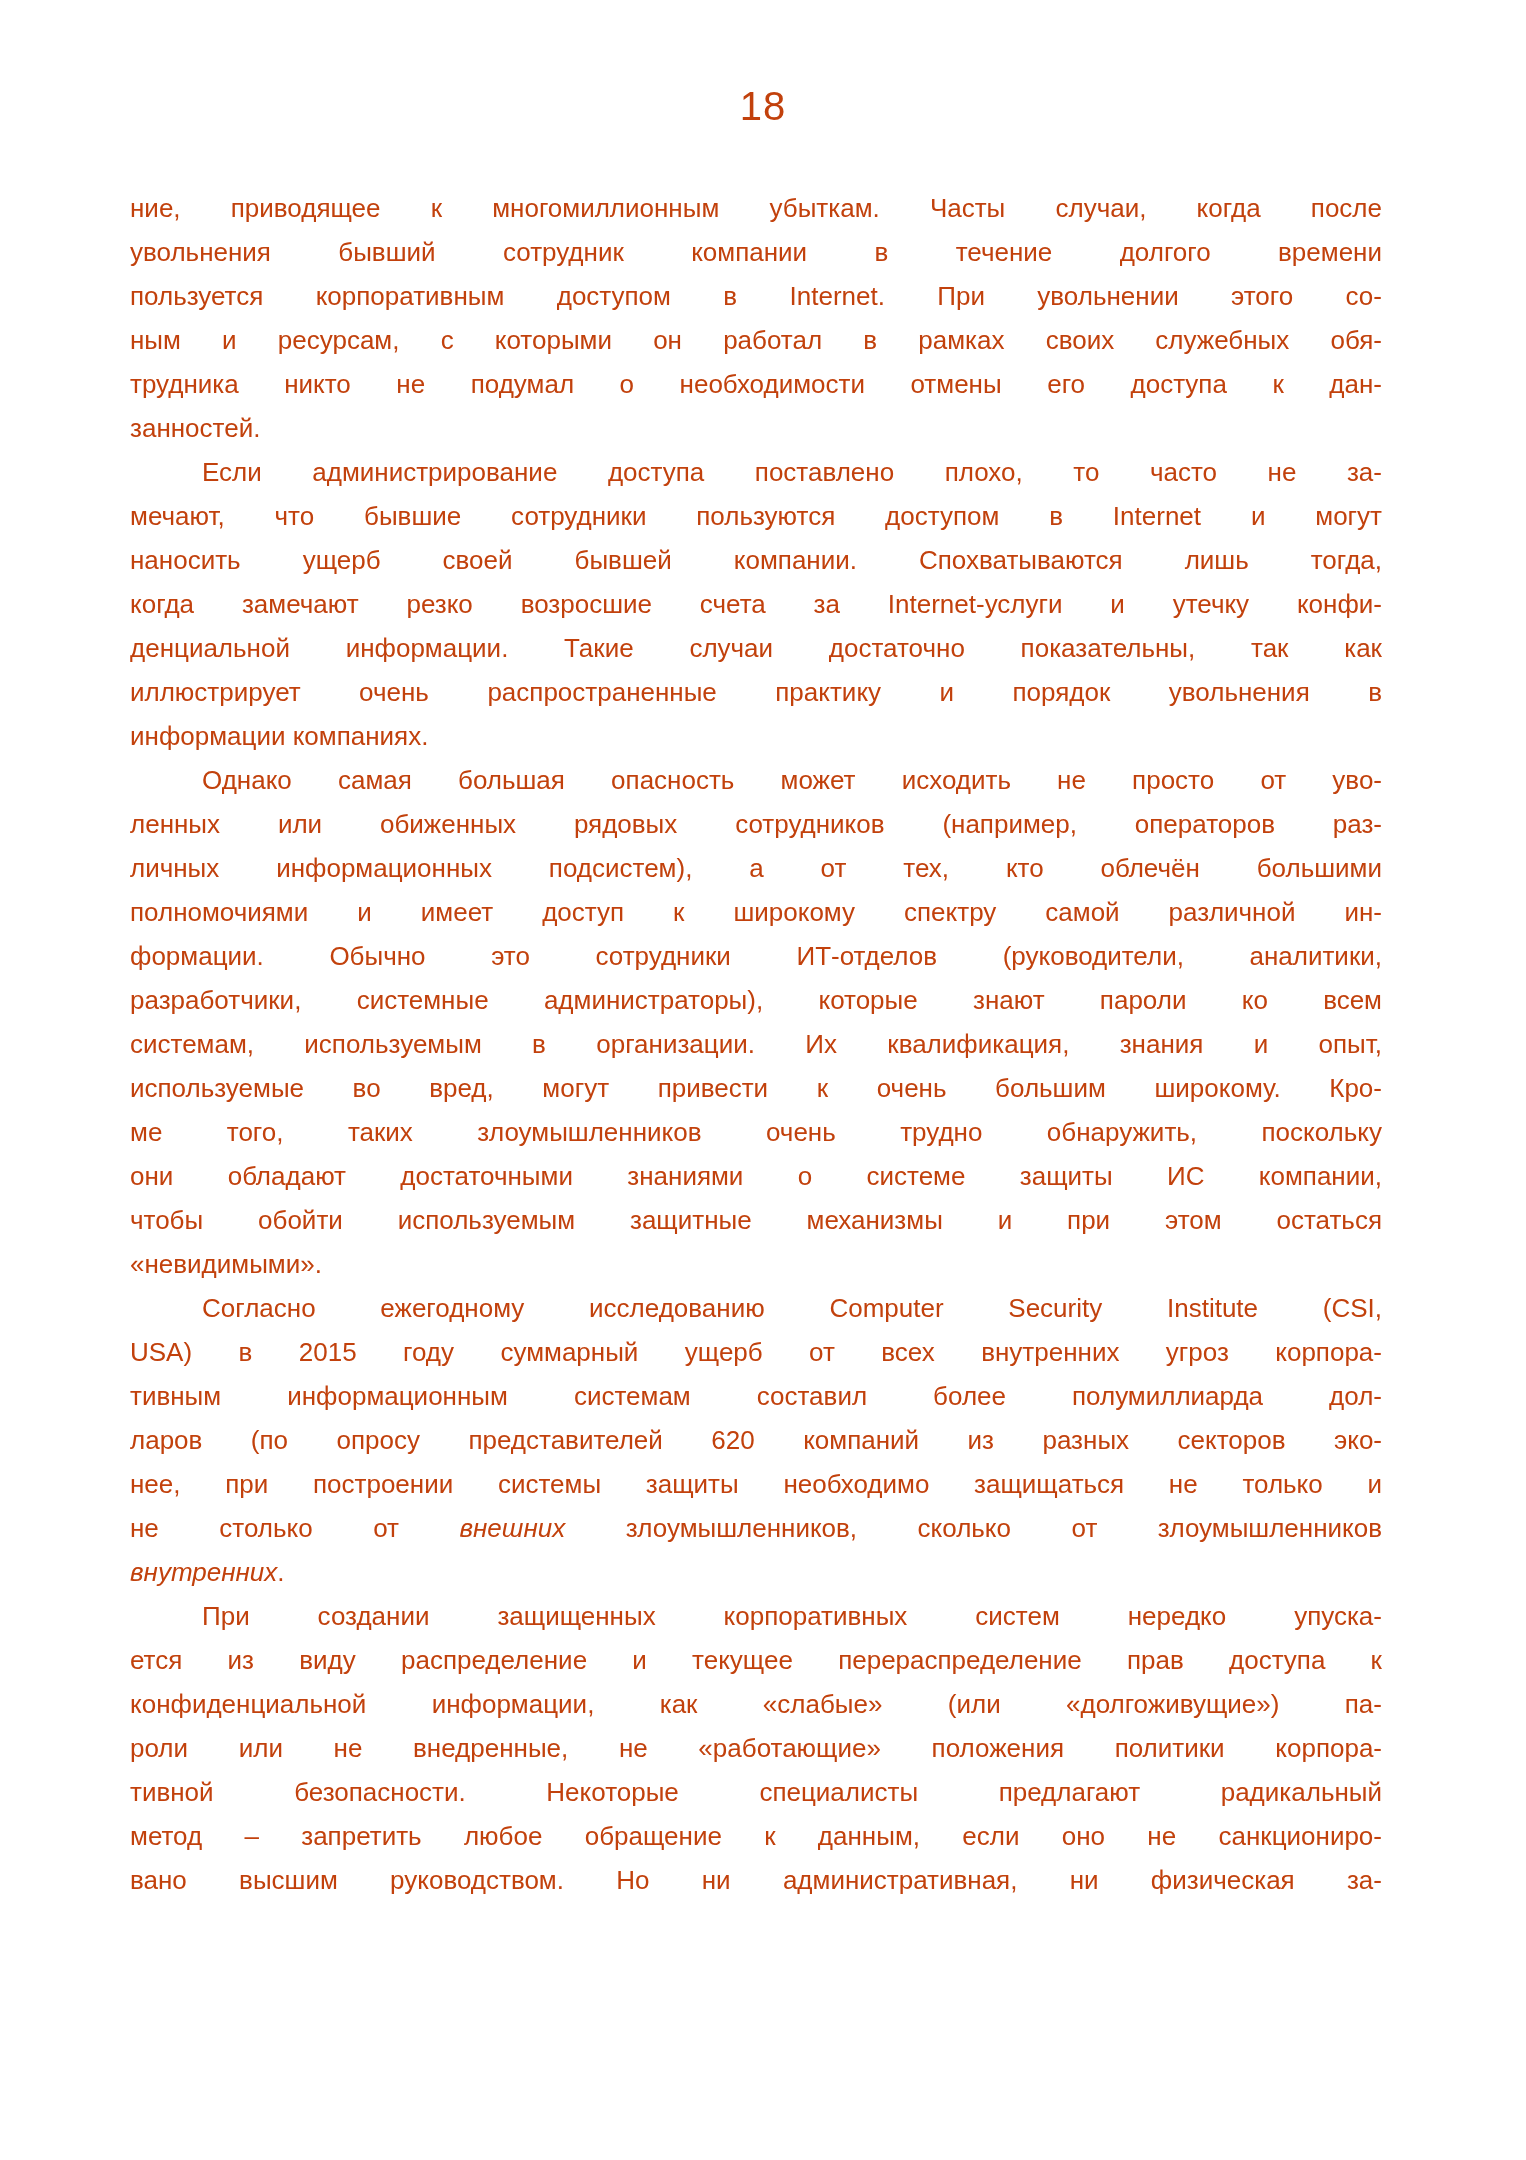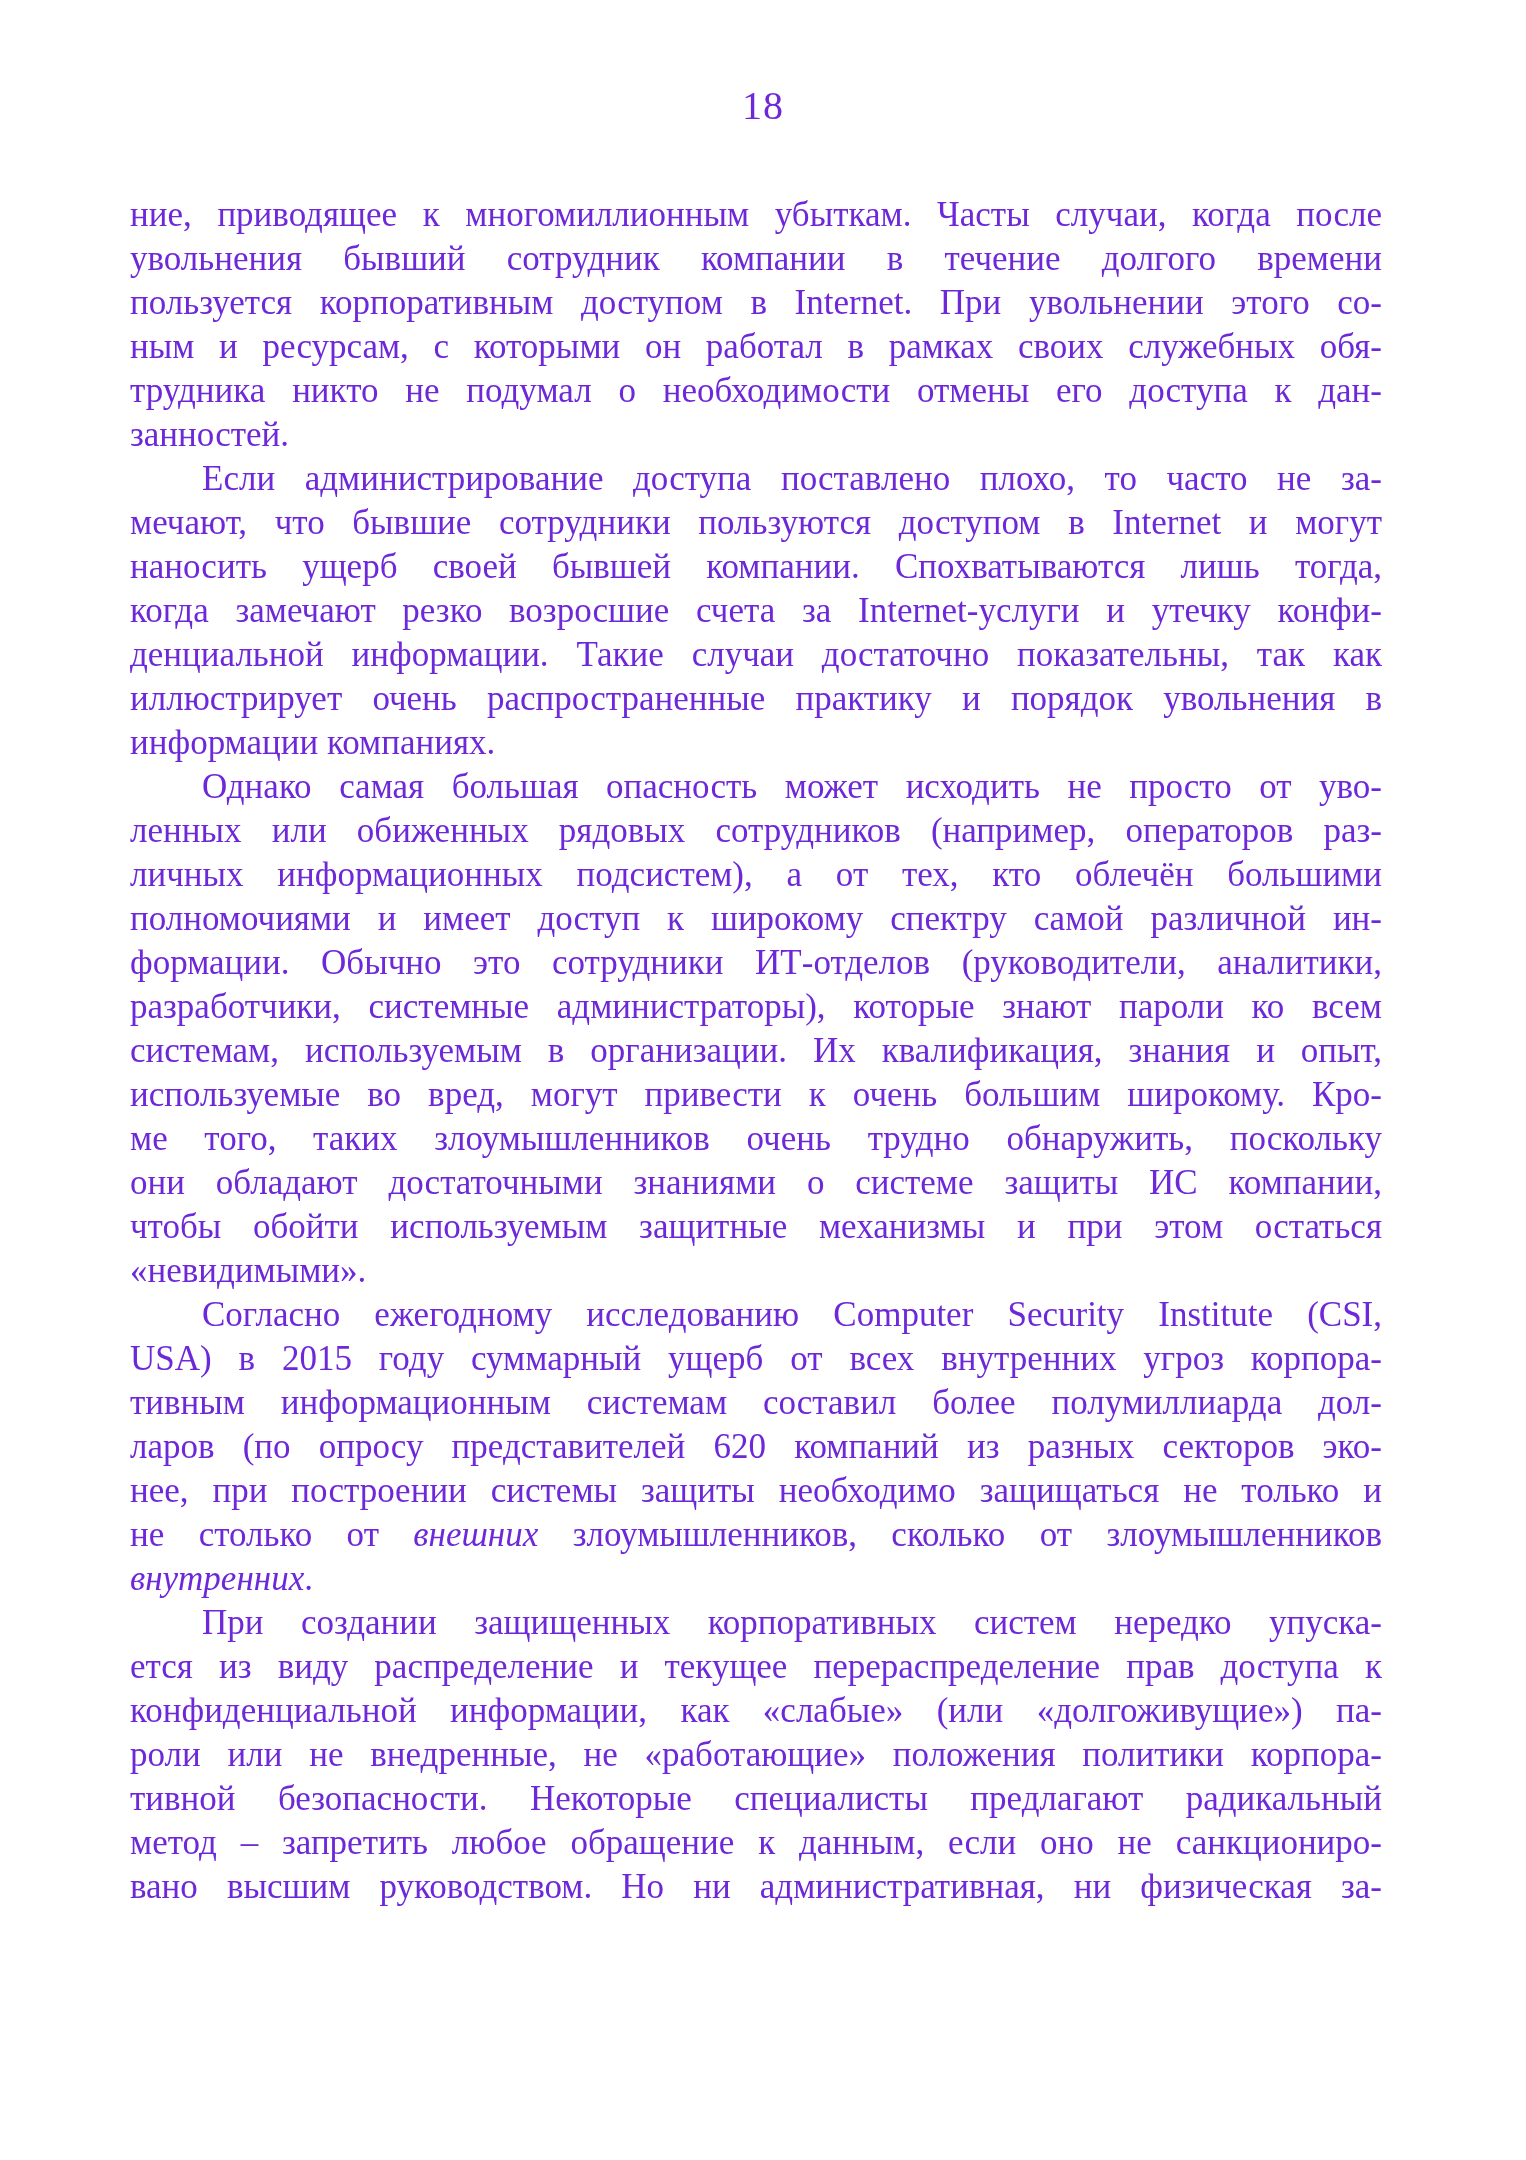--- a/index.html
+++ b/index.html
@@ -6,41 +6,40 @@
     margin: 0;
     padding: 0;
     background: #ffffff;
   }
   .page {
     position: relative;
     width: 1526px;
     height: 2160px;
     background: #ffffff;
     overflow: hidden;
-    font-family: Liberation Serif, serif;
-    color: #6d28d9;
+    font-family: Liberation Sans, sans-serif;
+    color: #c2410c;
   }
   .page-number {
     position: absolute;
     top: 84px;
     left: 0;
     width: 100%;
     text-align: center;
     font-size: 40px;
     line-height: 44px;
     letter-spacing: 1px;
   }
   .text-block {
     position: absolute;
     top: 186px;
     left: 130px;
     width: 1252px;
-    font-size: 35px;
+    font-size: 26px;
     line-height: 44px;
-    margin-top: 7px;
   }
   .paragraph { margin: 0; padding: 0; }
   .line {
     text-align: justify;
     text-align-last: justify;
     white-space: normal;
     height: 44px;
     overflow: visible;
   }
   .line.endline { text-align-last: left; }

